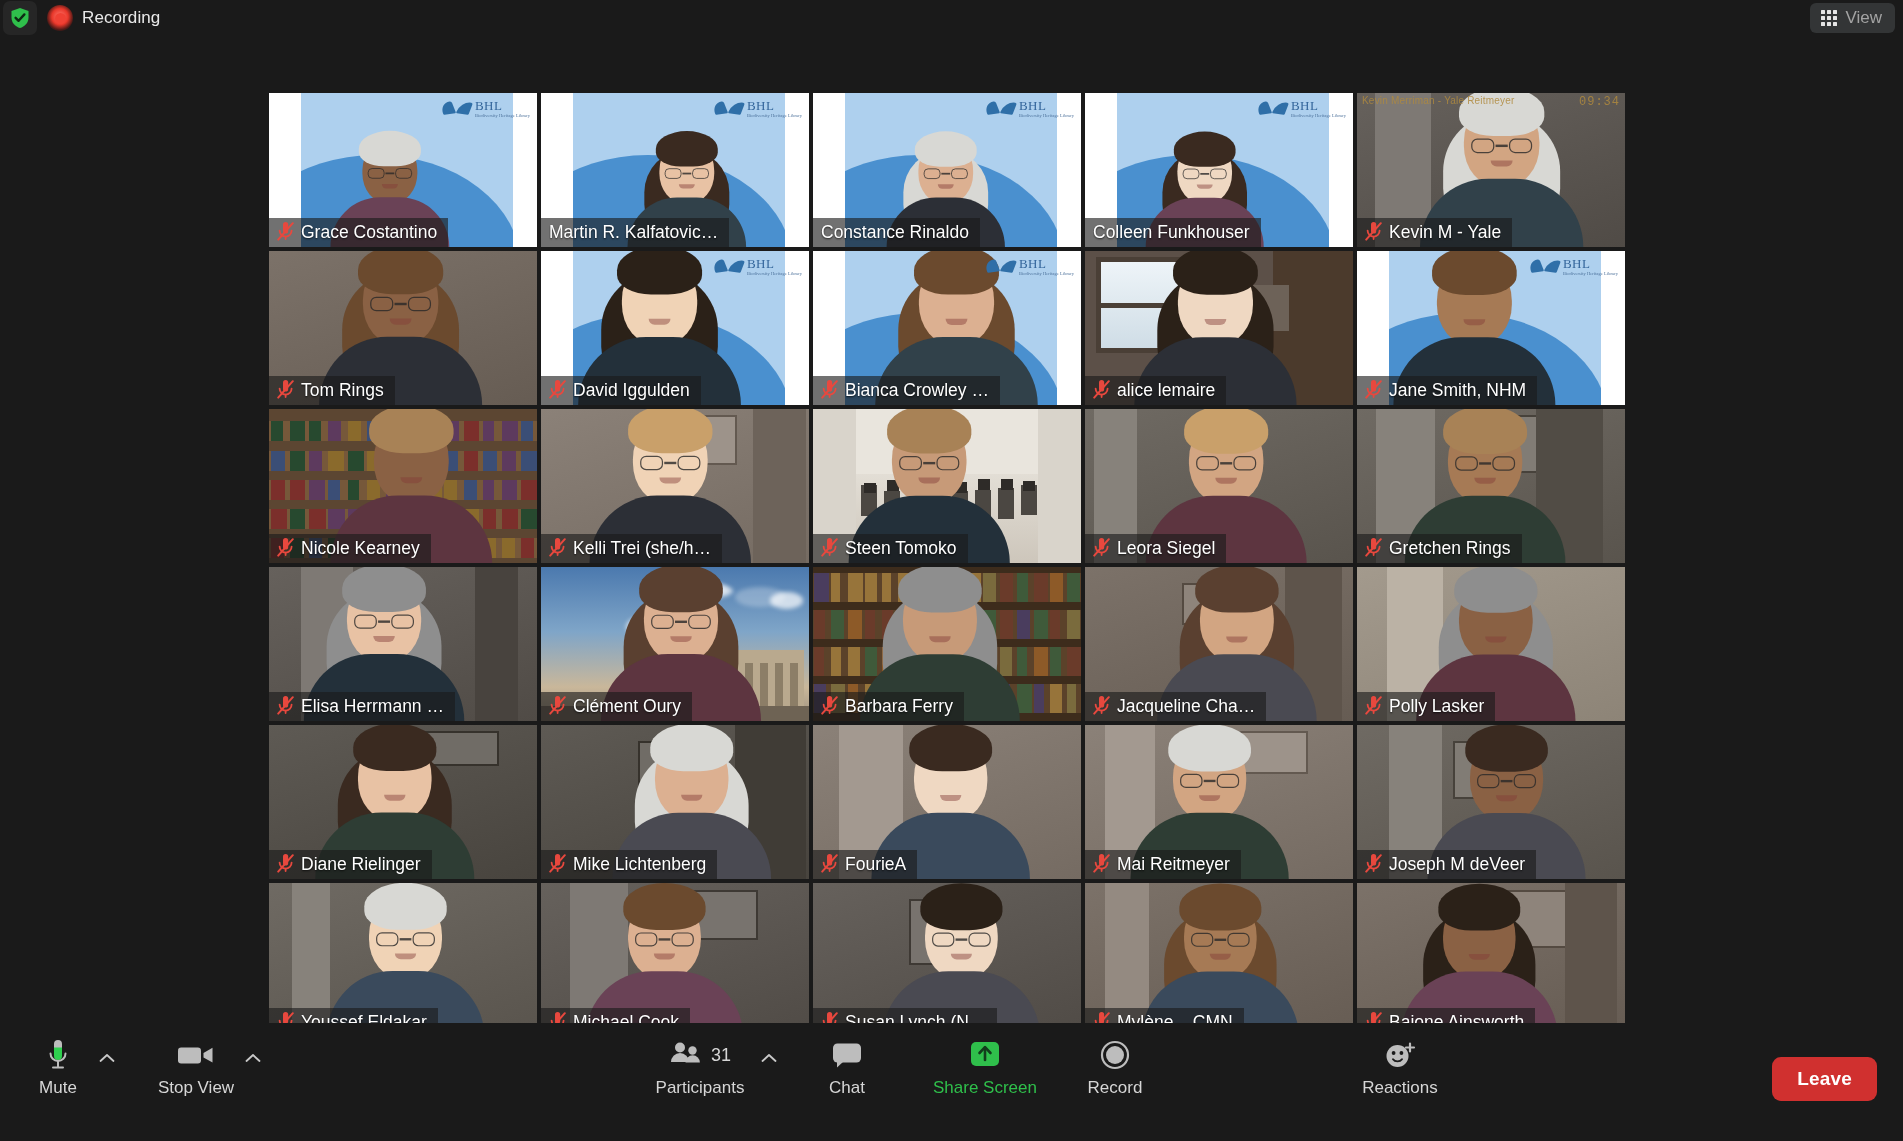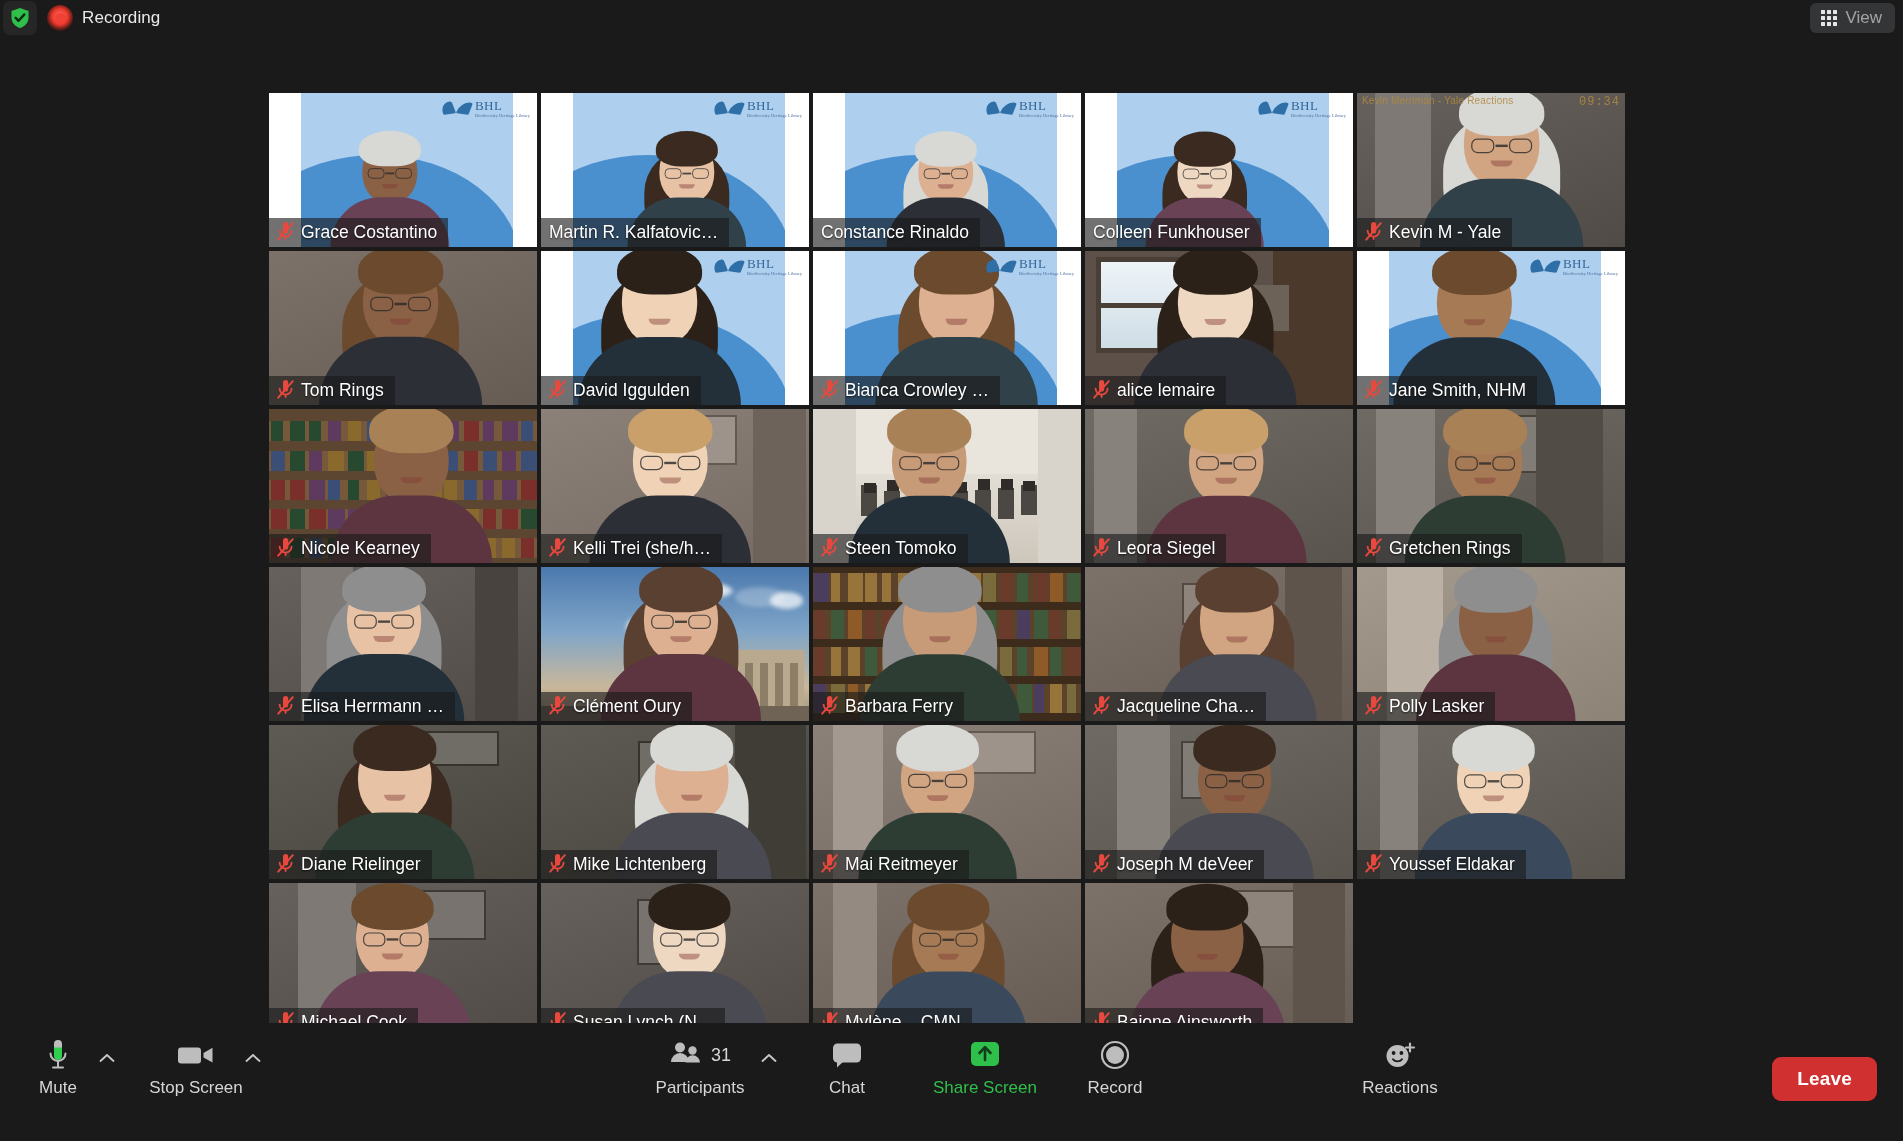--- a/index.html
+++ b/index.html
@@ -375,21 +375,21 @@
           <div class="glasses">
                 <i class="l"></i>
                 <i class="r"></i>
                 <u></u>
               </div>
           <div style="position:absolute;top:52px;left:50%;transform:translateX(-50%);width:18px;height:5px;border-radius:0 0 9px 9px;background:rgba(130,60,55,.45)"></div>
         </div>
         <div class="body" style="background:#31414a;position:relative;z-index:4"></div>
       </div>
       <div class="cam-ovl">
-            <span>Kevin Merriman - Yale Reactions</span>
+            <span>Kevin Merriman - Yale Reitmeyer</span>
             <span class="clock">09:34</span>
           </div>
     </div>
     <div class="namebar">
       <span class="mute-ic">
             <svg width="17" height="19" viewBox="0 0 17 19">
   <path d="M6 2.6 a2.6 2.6 0 0 1 5.2 0 V9 a2.6 2.6 0 0 1 -5.2 0 z" fill="#e8483e"></path>
   <path d="M2.6 8.6 a6 6 0 0 0 12 0" stroke="#e8483e" stroke-width="1.8" fill="none" stroke-linecap="round"></path>
   <path d="M8.6 14.6 V17" stroke="#e8483e" stroke-width="1.8" stroke-linecap="round"></path>
   <path d="M1.2 17.6 L15.8 1.2" stroke="#e8483e" stroke-width="2" stroke-linecap="round"></path>
@@ -1099,20 +1099,47 @@
   <path d="M8.6 14.6 V17" stroke="#e8483e" stroke-width="1.8" stroke-linecap="round"></path>
   <path d="M1.2 17.6 L15.8 1.2" stroke="#e8483e" stroke-width="2" stroke-linecap="round"></path>
 </svg>
           </span>
       <span class="nm">Mike Lichtenberg</span>
     </div>
       </div>
       <div class="tile">
     <div class="vid">
       <div class="room" style="background:linear-gradient(160deg, #8b8178, #756b62)"></div>
+          <div style="position:absolute;left:9.870927640603567%;top:0;width:23.53343621399177%;height:100%;background:#a39990"></div>
+      <div class="person" style="transform:translateX(calc(-50% + 3.667566872427984px)) scale(1.1832395404663925);transform-origin:bottom center">
+
+        <div class="head" style="background:#efd8c2;position:relative;z-index:3">
+          <div class="hair" style="top:-8px;width:70px;height:40px;background:#3a2a20"></div>
+
+          <div style="position:absolute;top:52px;left:50%;transform:translateX(-50%);width:18px;height:5px;border-radius:0 0 9px 9px;background:rgba(130,60,55,.45)"></div>
+        </div>
+        <div class="body" style="background:#3a4a5c;position:relative;z-index:4"></div>
+      </div>
+
+    </div>
+    <div class="namebar">
+      <span class="mute-ic">
+            <svg width="17" height="19" viewBox="0 0 17 19">
+  <path d="M6 2.6 a2.6 2.6 0 0 1 5.2 0 V9 a2.6 2.6 0 0 1 -5.2 0 z" fill="#e8483e"></path>
+  <path d="M2.6 8.6 a6 6 0 0 0 12 0" stroke="#e8483e" stroke-width="1.8" fill="none" stroke-linecap="round"></path>
+  <path d="M8.6 14.6 V17" stroke="#e8483e" stroke-width="1.8" stroke-linecap="round"></path>
+  <path d="M1.2 17.6 L15.8 1.2" stroke="#e8483e" stroke-width="2" stroke-linecap="round"></path>
+</svg>
+          </span>
+      <span class="nm">FourieA</span>
+    </div>
+      </div>
+      <div class="tile">
+    <div class="vid">
+      <div class="room" style="background:linear-gradient(160deg, #8b8178, #756b62)"></div>
           <div style="position:absolute;left:54.27147633744856%;top:4.204243827160494%;width:28.972908093278463%;height:27.41797839506173%;background:#9d938a;border:2px solid #635950"></div>
           <div style="position:absolute;left:7.409465020576132%;top:0;width:18.65684156378601%;height:100%;background:#a39990"></div>
       <div class="person" style="transform:translateX(calc(-50% + -9.387277091906721px)) scale(1.181253000685871);transform-origin:bottom center">
 
         <div class="head" style="background:#d2a582;position:relative;z-index:3">
           <div class="hair" style="top:-8px;width:70px;height:40px;background:#d8d8d4"></div>
           <div class="glasses">
                 <i class="l"></i>
                 <i class="r"></i>
                 <u></u>
@@ -1343,21 +1370,21 @@
         </svg>
     </div>
 
     <div class="tb-item" style="left:148px;">
       <div class="tb-ic">
         <svg width="38" height="24" viewBox="0 0 38 24">
           <rect x="1" y="4.5" width="23" height="16" rx="3.2" fill="#bdbdbd"></rect>
           <path d="M26.5 10 L35.5 4.8 V19.6 L26.5 14.4 Z" fill="#bdbdbd"></path>
         </svg>
       </div>
-      <div class="tb-lbl">Stop Screen</div>
+      <div class="tb-lbl">Stop View</div>
     </div>
     <div class="caret" style="left:244px;">
       <svg width="16" height="10" viewBox="0 0 16 10">
           <path d="M1.5 8 L8 2 L14.5 8" stroke="#c9c9c9" stroke-width="1.8" fill="none" stroke-linecap="round" stroke-linejoin="round"></path>
         </svg>
     </div>
 
     <div class="tb-item" style="left:640px; width:120px;">
       <div class="tb-ic" style="flex-direction:row; gap:2px;">
         <span>

